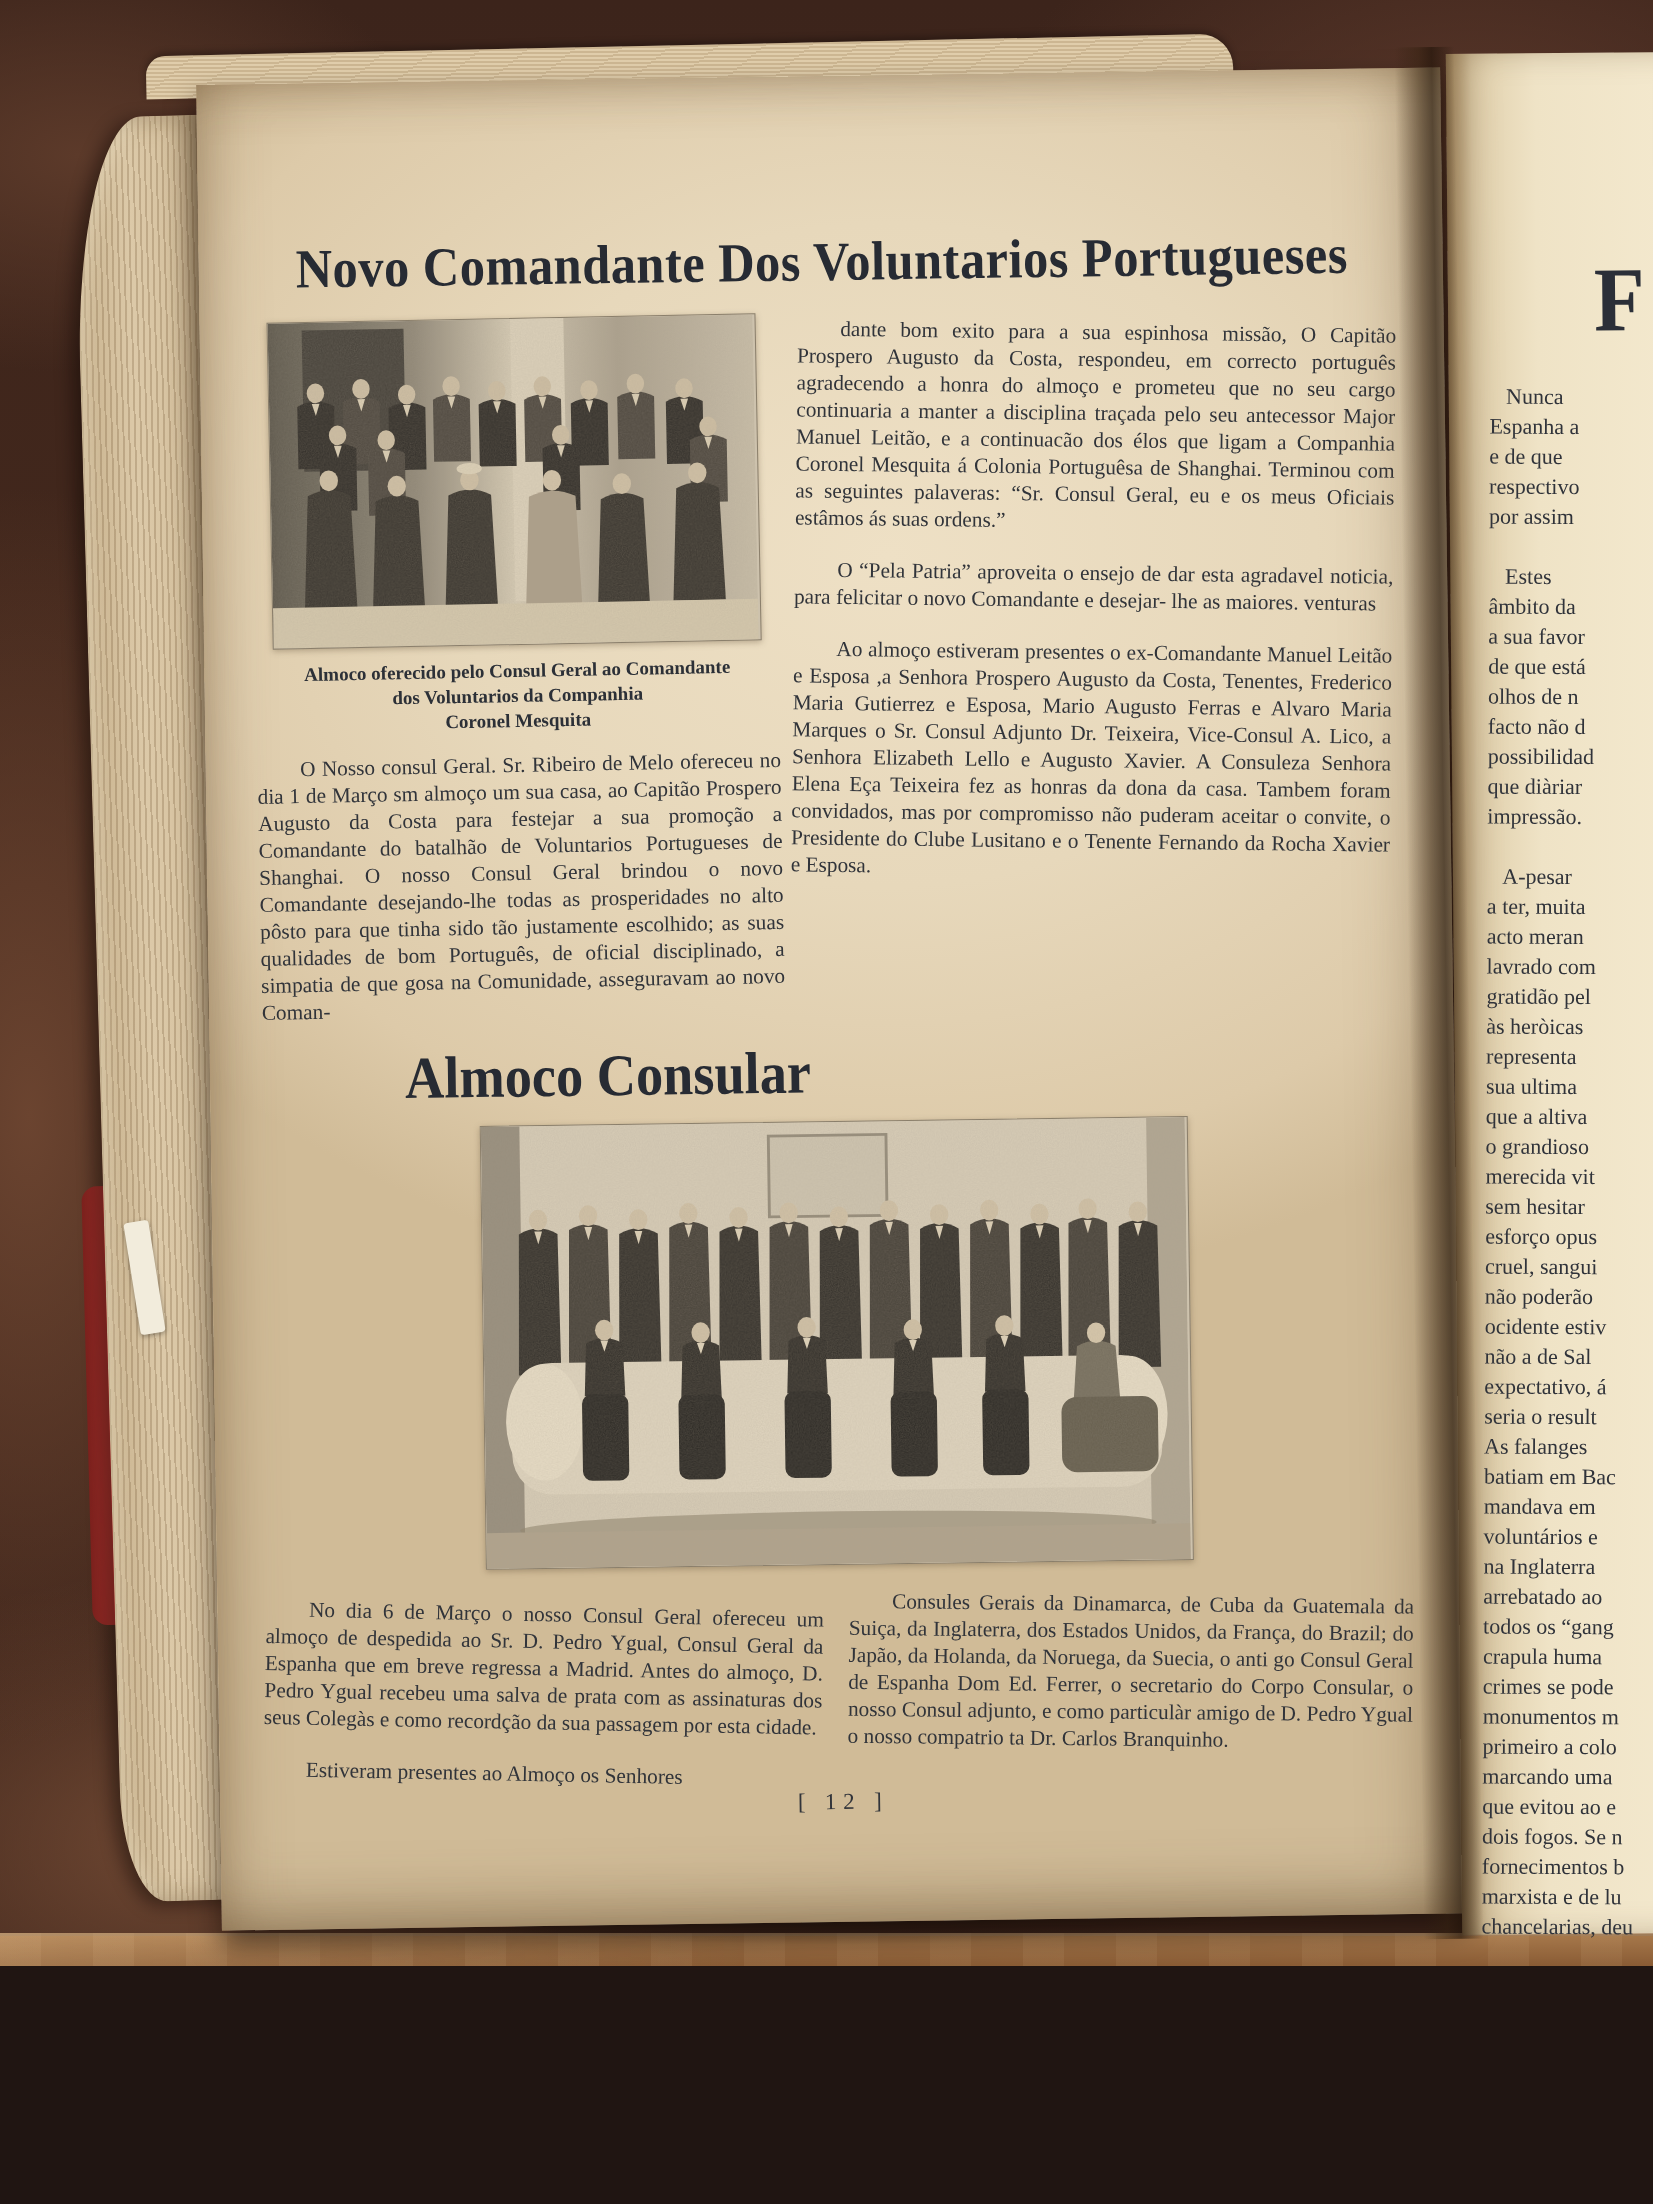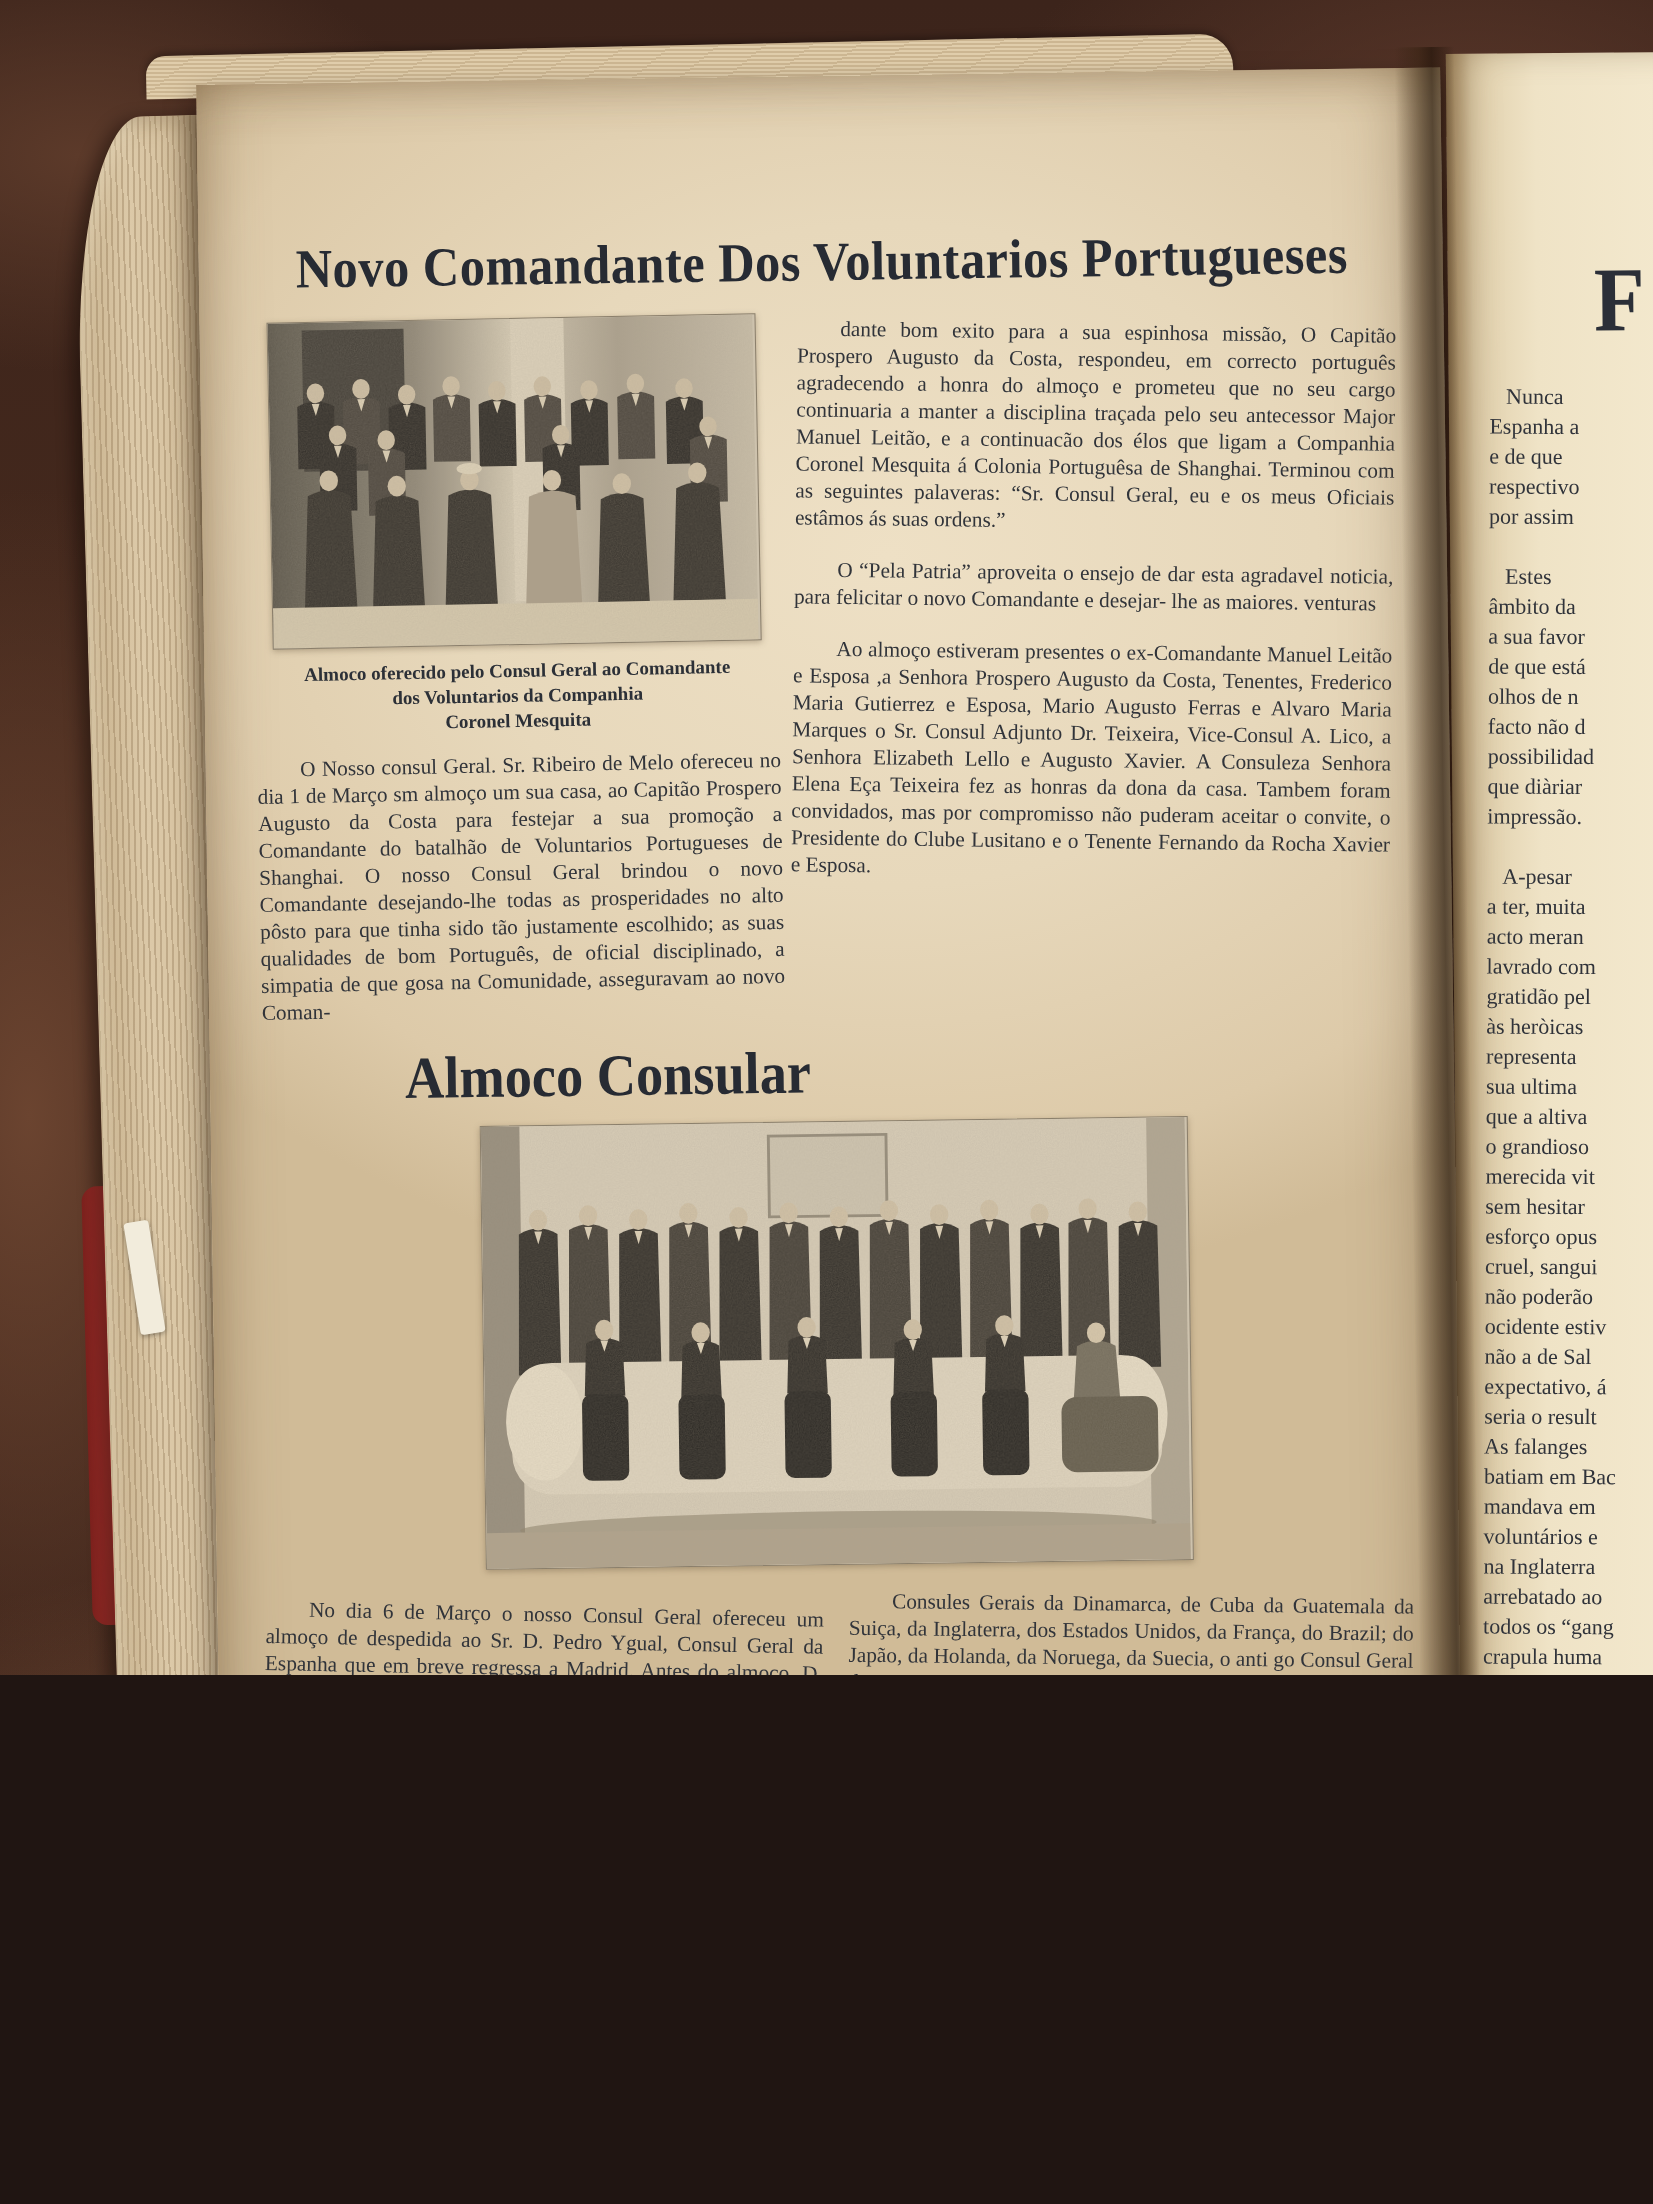--- a/index.html
+++ b/index.html
@@ -1,17 +1,17 @@
 <!DOCTYPE html>
 <html><head>
 <meta charset="utf-8">
 <style>
   html,body{margin:0;padding:0;background:#201512;}
   .screen{
-    position:relative;width:1654px;height:1675px;overflow:hidden;
+    position:relative;width:1654px;height:1966px;overflow:hidden;
     font-family:"Liberation Serif","DejaVu Serif",serif;
     background:
       radial-gradient(ellipse 505px 311px at 78px 155px, #5c3a2a 0%, rgba(92,58,42,0) 70%),
       radial-gradient(ellipse 679px 369px at 1475px 126px, #583629 0%, rgba(88,54,41,0) 70%),
       radial-gradient(ellipse 369px 873px at 29px 1116px, #6b4430 0%, rgba(107,68,48,0) 72%),
       radial-gradient(ellipse 582px 388px at 175px 1844px, #6e4732 0%, rgba(110,71,50,0) 70%),
       linear-gradient(180deg,#3c241b 0%, #45291d 45%, #3e251b 100%);
   }
   
   .table-edge{

